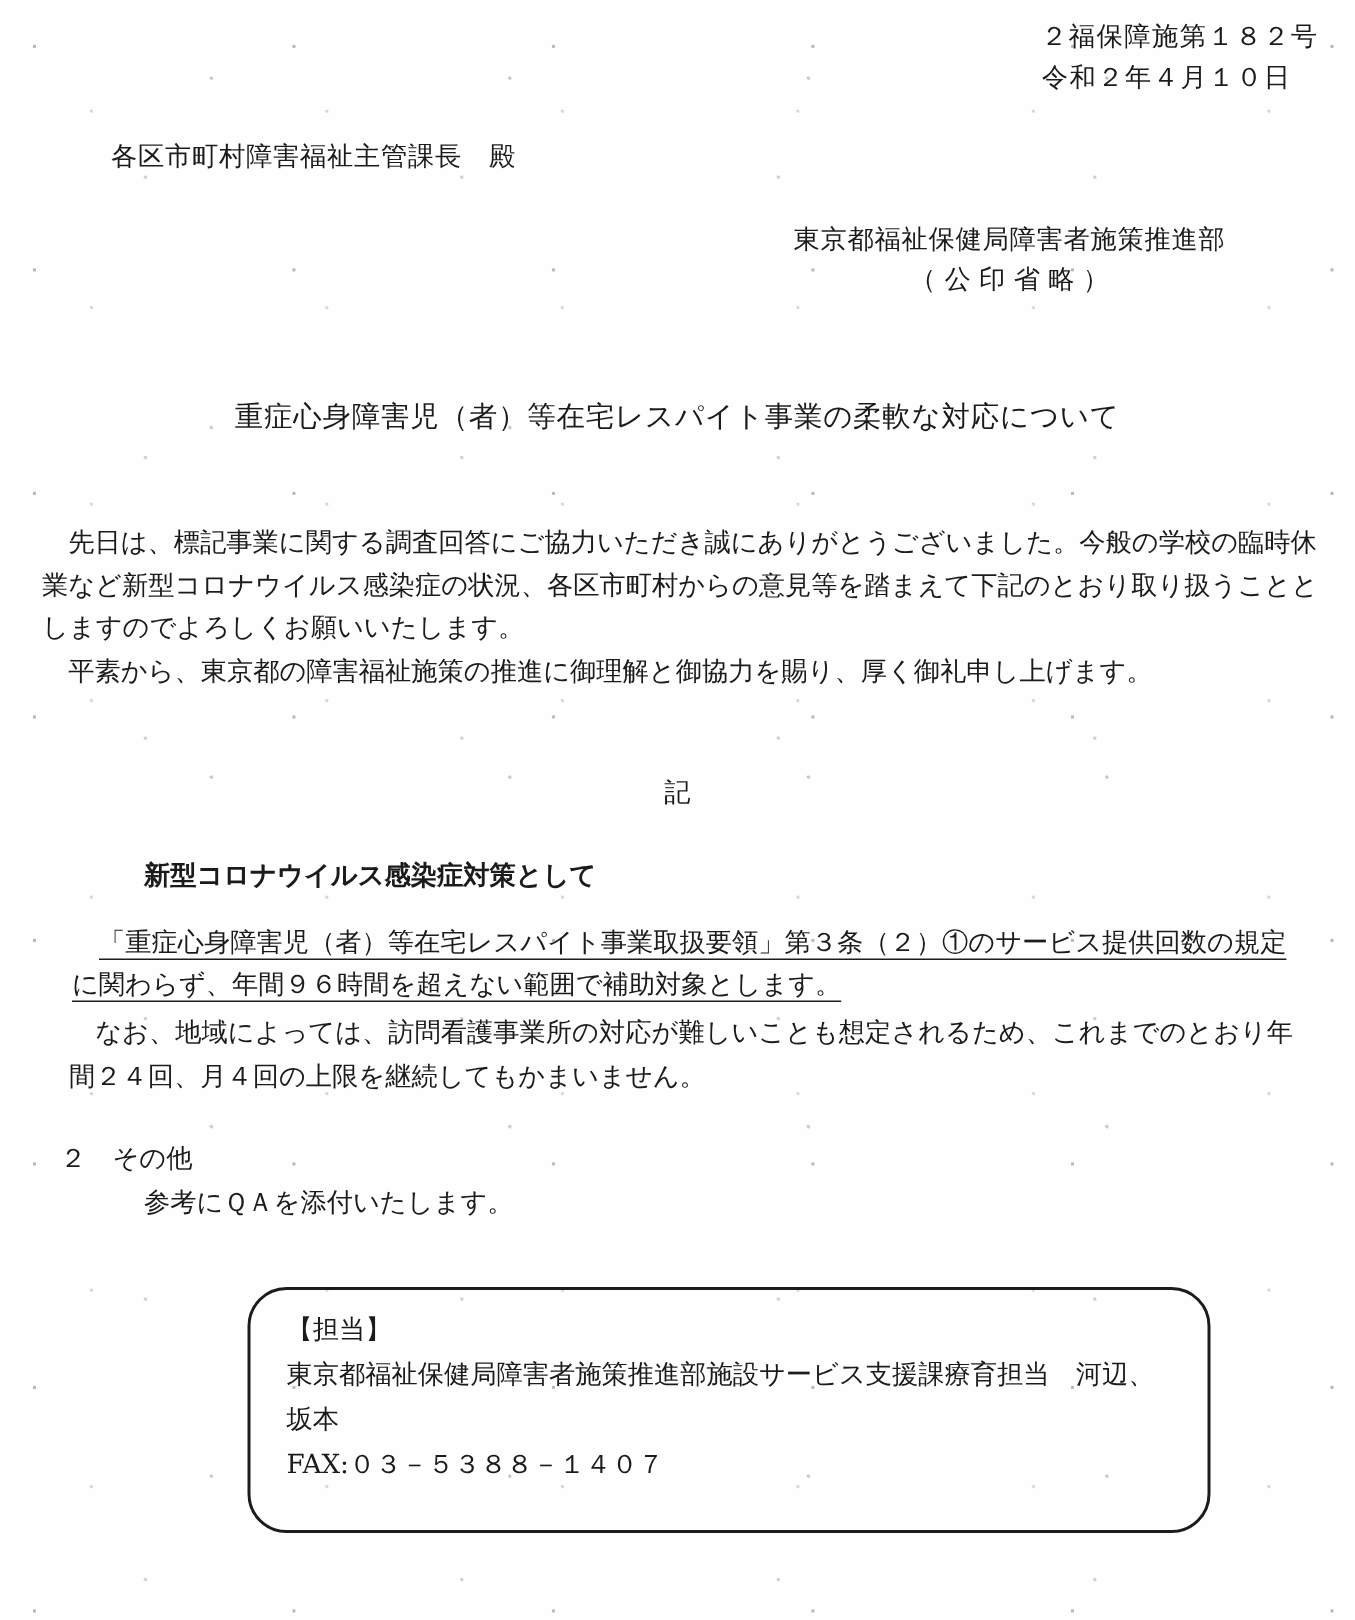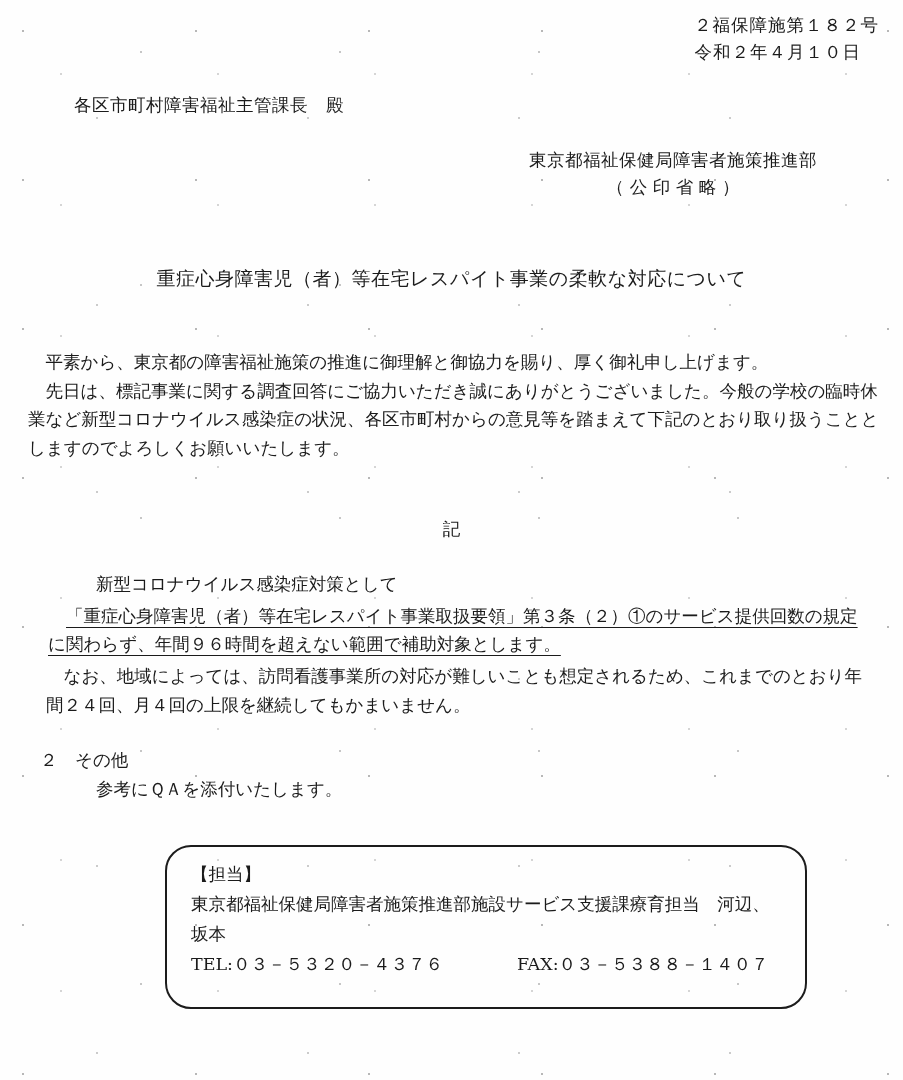--- a/index.html
+++ b/index.html
@@ -51,21 +51,21 @@
   .body-block {
     margin: 56px 22px 0 28px;
     line-height: 28.5px;
   }
   .body-block p { margin: 0; text-indent: 1em; }
   .record-marker {
     margin-top: 54px;
     text-align: center;
   }
   .sec-heading { margin: 26px 0 0 40px; }
-  .sec1-intro { margin: 28px 0 4px 96px; }
+  .sec1-intro { margin: 28px 0 17px 96px; font-weight: bold; }
   .sec1-rule {
     margin: 2px 32px 0 48px;
     text-indent: 18px;
     line-height: 28px;
   }
   .sec1-rule .u {
     text-decoration: underline;
     text-underline-offset: 5px;
     text-decoration-thickness: 1.4px;
   }
@@ -98,40 +98,39 @@
   <div class="sender-block">
     <div class="sender-inner">
       <div class="org">東京都福祉保健局障害者施策推進部</div>
       <div>（ 公 印 省 略 ）</div>
     </div>
   </div>
 
   <div class="doc-title">重症心身障害児（者）等在宅レスパイト事業の柔軟な対応について</div>
 
   <div class="body-block">
+    <p>先日は、標記事業に関する調査回答にご協力いただき誠にありがとうございました。今般の学校の臨時休業など新型コロナウイルス感染症の状況、各区市町村からの意見等を踏まえて下記のとおり取り扱うこととしますのでよろしくお願いいたします。</p>
     <p>平素から、東京都の障害福祉施策の推進に御理解と御協力を賜り、厚く御礼申し上げます。</p>
-    <p>先日は、標記事業に関する調査回答にご協力いただき誠にありがとうございました。今般の学校の臨時休業など新型コロナウイルス感染症の状況、各区市町村からの意見等を踏まえて下記のとおり取り扱うこととしますのでよろしくお願いいたします。</p>
   </div>
 
   <div class="record-marker">記</div>
 
 
   <div class="sec1-intro">新型コロナウイルス感染症対策として</div>
 
   <div class="sec1-rule">
     <span class="u">「重症心身障害児（者）等在宅レスパイト事業取扱要領」第３条（２）①のサービス提供回数の規定に関わらず、年間９６時間を超えない範囲で補助対象とします。</span>
   </div>
 
   <div class="sec1-note">なお、地域によっては、訪問看護事業所の対応が難しいことも想定されるため、これまでのとおり年間２４回、月４回の上限を継続してもかまいません。</div>
 
   <div class="sec-heading" style="margin-top:28px;">２　その他</div>
   <div class="sec2-body">参考にＱＡを添付いたします。</div>
 
   <div class="contact-box">
     <div>【担当】</div>
     <div>東京都福祉保健局障害者施策推進部施設サービス支援課療育担当　河辺、坂本</div>
     <div class="contact-phones">
-      <span>TEL:０３－５３２０－４３７６</span>
       <span>FAX:０３－５３８８－１４０７</span>
     </div>
   </div>
 
 </div>
 
 </body></html>

